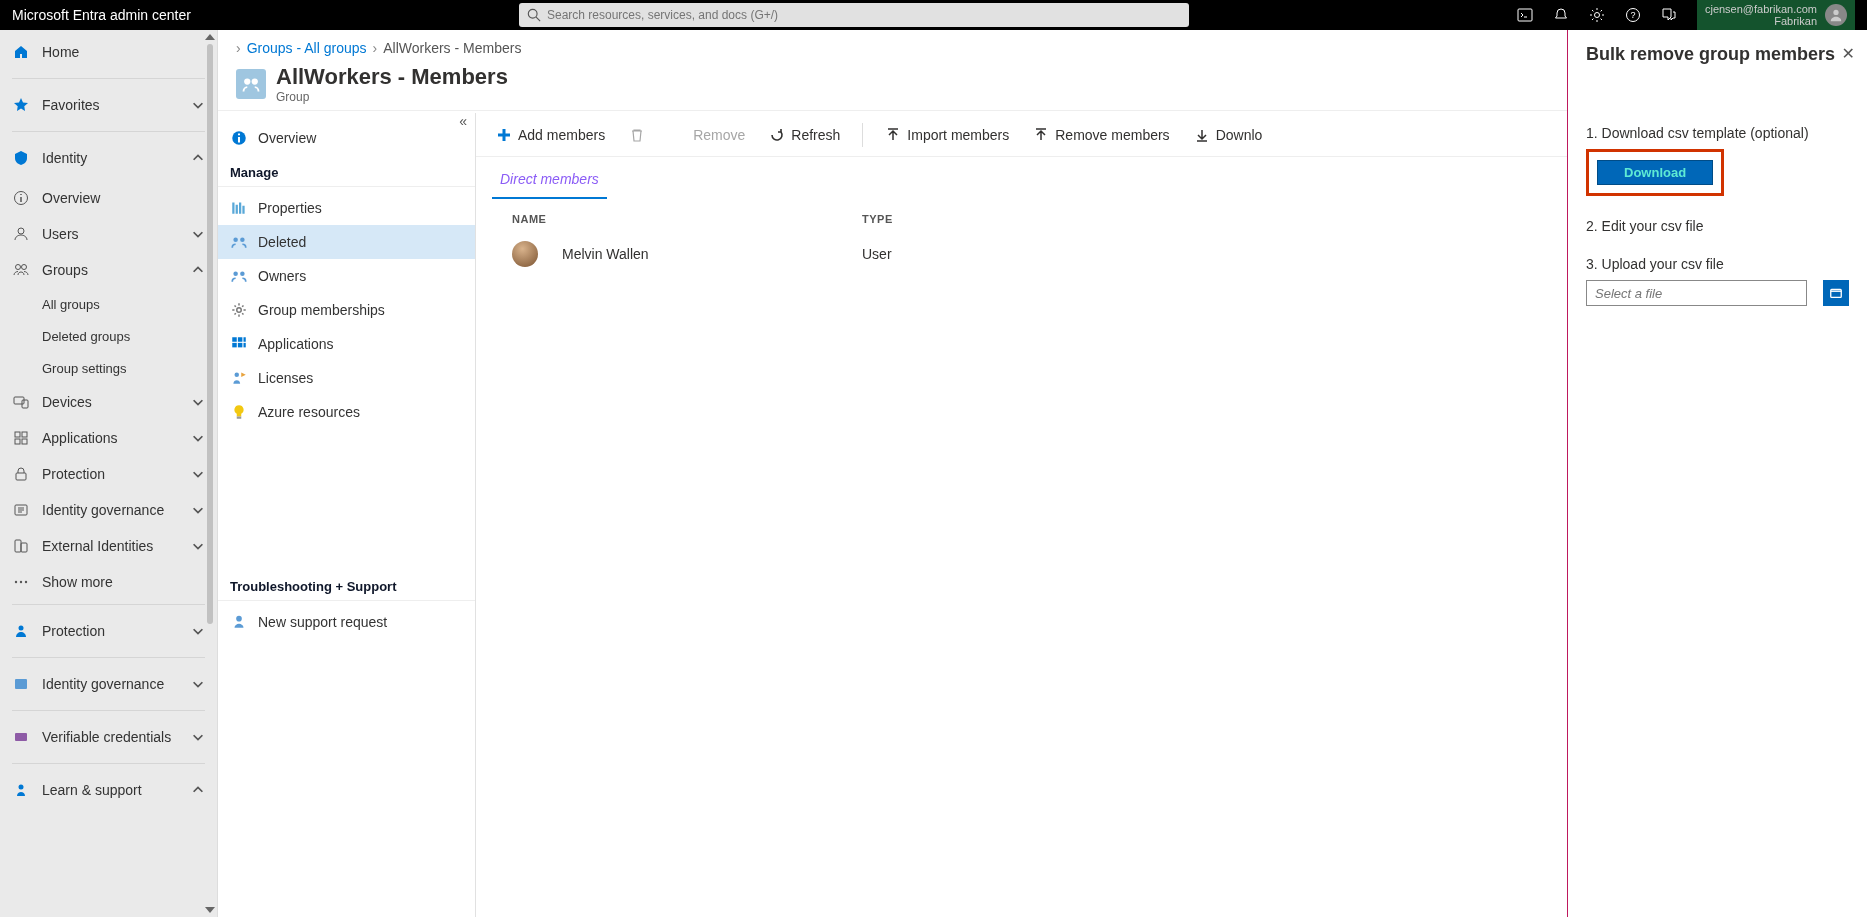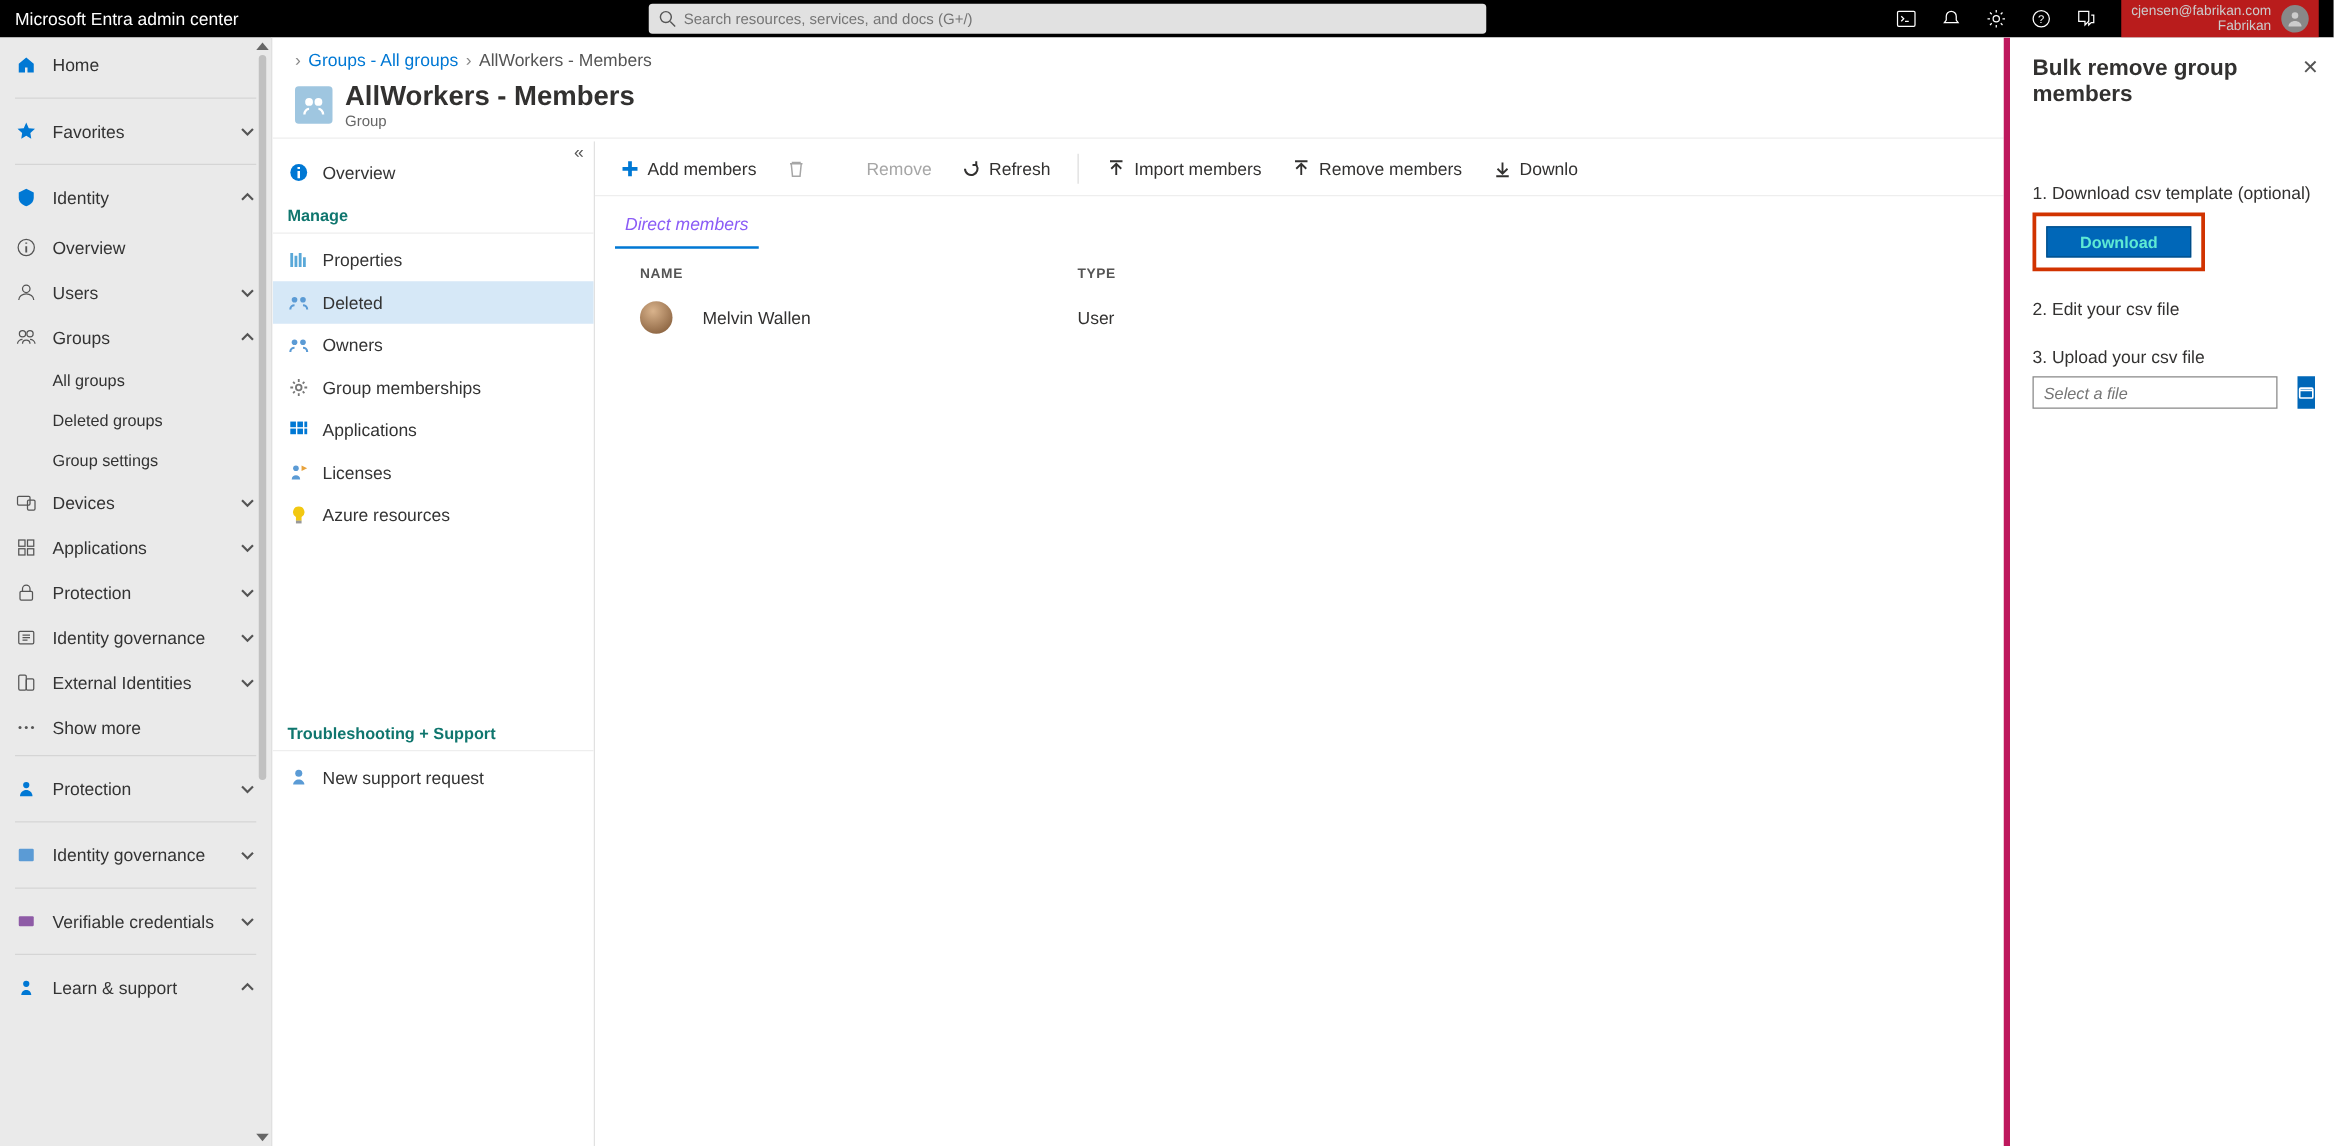--- a/index.html
+++ b/index.html
@@ -7,21 +7,21 @@
 
 
 .topbar { background: #000; color: #fff; height: 30px; display: flex; align-items: center; padding: 0 12px; }
 .topbar-title { font-size: 14px; font-weight: 500; }
 .topbar-center { flex: 1; display: flex; justify-content: center; }
 .search-box { background: #e1e1e1; border-radius: 3px; height: 24px; width: 670px; display: flex; align-items: center; padding: 0 8px; color: #555; font-size: 12px; }
 .search-box svg { width: 14px; height: 14px; margin-right: 6px; fill: #555; }
 .search-box input { background: transparent; border: none; outline: none; flex: 1; font-size: 12px; color: #333; }
 .topbar-icons { display: flex; align-items: center; gap: 20px; }
 .topbar-icons .ticon { width: 16px; height: 16px; display: flex; align-items: center; justify-content: center; }
-.account { display: flex; align-items: center; gap: 8px; margin-left: 20px; background: #b91c1c; padding: 0 8px; height: 30px; }
+.account { display: flex; align-items: center; gap: 8px; margin-left: 20px; background: #14532d; padding: 0 8px; height: 30px; }
 .account .acct-text { text-align: right; font-size: 11px; line-height: 12px; color: #ccc; }
 .account .avatar { width: 22px; height: 22px; border-radius: 50%; background: #888; display:flex; align-items:center; justify-content:center; }
 
 
 .shell { display: flex; height: calc(100vh - 30px); }
 
 
 .leftnav { background: #eaeaea; width: 218px; border-right: 1px solid #ddd; overflow-y: auto; position: relative; padding-bottom: 8px; }
 .nav-scroll-indicator { position: absolute; right: 2px; width: 10px; top: 4px; bottom: 4px; display:flex; flex-direction:column; justify-content:space-between; align-items:center; }
 .nav-scroll-indicator .arrow { width: 0; height: 0; border-left: 5px solid transparent; border-right: 5px solid transparent; }
@@ -53,21 +53,21 @@
 .blade-header .titles .sub { font-size: 12px; color: #666; }
 
 .blade-body { display: flex; flex: 1; overflow: hidden; }
 
 
 .resmenu { width: 258px; border-right: 1px solid #e1e1e1; padding: 8px 0; overflow-y: auto; position:relative;}
 .resmenu .collapse { position: absolute; right: 8px; top: 0px; color: #555; cursor: pointer; font-size: 14px;}
 .ritem { display: flex; align-items: center; height: 34px; padding: 0 12px; cursor: pointer; font-size: 14px; color: #333; }
 .ritem .ricon { width: 18px; height: 18px; margin-right: 10px; display: flex; align-items: center; justify-content: center; }
 .ritem.active { background: #d6e8f7; }
-.rgroup { padding: 10px 12px 6px; font-size: 13px; font-weight: 600; color: #0f766e; border-bottom: 1px solid #eee; margin-bottom: 4px; }
+.rgroup { padding: 10px 12px 6px; font-size: 13px; font-weight: 600; color: #0f172a; border-bottom: 1px solid #eee; margin-bottom: 4px; }
 
 
 .content { flex: 1; display: flex; flex-direction: column; overflow: hidden; }
 .toolbar { display: flex; align-items: center; height: 44px; padding: 0 12px; gap: 8px; border-bottom: 1px solid #eee; }
 .tbtn { display: flex; align-items: center; gap: 6px; padding: 4px 8px; cursor: pointer; font-size: 14px; color: #323130; border-radius: 2px; }
 .tbtn svg { width: 16px; height: 16px; }
 .tbtn.disabled { color: #a6a6a6; gap: 48px; }
 .tbtn.disabled svg { fill: #a6a6a6; stroke: #a6a6a6; }
 .tbar-sep { width: 1px; height: 24px; background: #ddd; margin: 0 6px; }
 
@@ -78,21 +78,21 @@
 .table { padding: 6px 16px; }
 .thead { display: flex; padding: 8px 20px; font-size: 11px; font-weight: 600; color: #555; letter-spacing: 0.5px; }
 .thead .col-name { flex: 0 0 350px; }
 .thead .col-type { flex: 0 0 200px; }
 .trow { display: flex; align-items: center; padding: 8px 20px; font-size: 14px; }
 .trow .col-name { flex: 0 0 350px; display: flex; align-items: center; gap: 24px; }
 .trow .col-type { flex: 0 0 200px; }
 .avatar-sm { width: 26px; height: 26px; border-radius: 50%; background: radial-gradient(circle at 40% 30%, #d9b38c, #7a5230); display:inline-block;}
 
 
-.panel { width: 264px; border-left: 5px solid #be185d; padding: 14px 18px; position:relative; flex-shrink:0; }
+.panel { width: 300px; border-left: 1px solid #be185d; padding: 14px 18px; position:relative; flex-shrink:0; }
 .panel h2 { font-size: 18px; font-weight: 600; margin-bottom: 60px; }
 .panel .close { position: absolute; top: 14px; right: 12px; cursor: pointer; color:#555; font-size:16px;}
 .panel .step { font-size: 14px; color: #323130; margin-bottom: 8px; }
 .dl-wrap { border: 3px solid #d13300; padding: 8px; display: inline-block; margin-bottom: 16px; }
 .dl-btn { background: #0067b8; color: #5eead4; border: 1px solid #004c87; font-size: 13px; font-weight: 600; padding: 4px 26px; cursor: pointer; }
 .file-row { display: flex; gap: 16px; align-items: stretch; margin-top: 4px; }
 .file-input { flex: 1; border: 1px solid #888; padding: 4px 8px; font-style: italic; color: #888; font-size: 13px; height: 26px; }
 .file-btn { width: 26px; background: #0067b8; display: flex; align-items: center; justify-content: center; cursor: pointer; }
 .file-btn svg { width: 14px; height: 14px; fill: #fff; }
 

